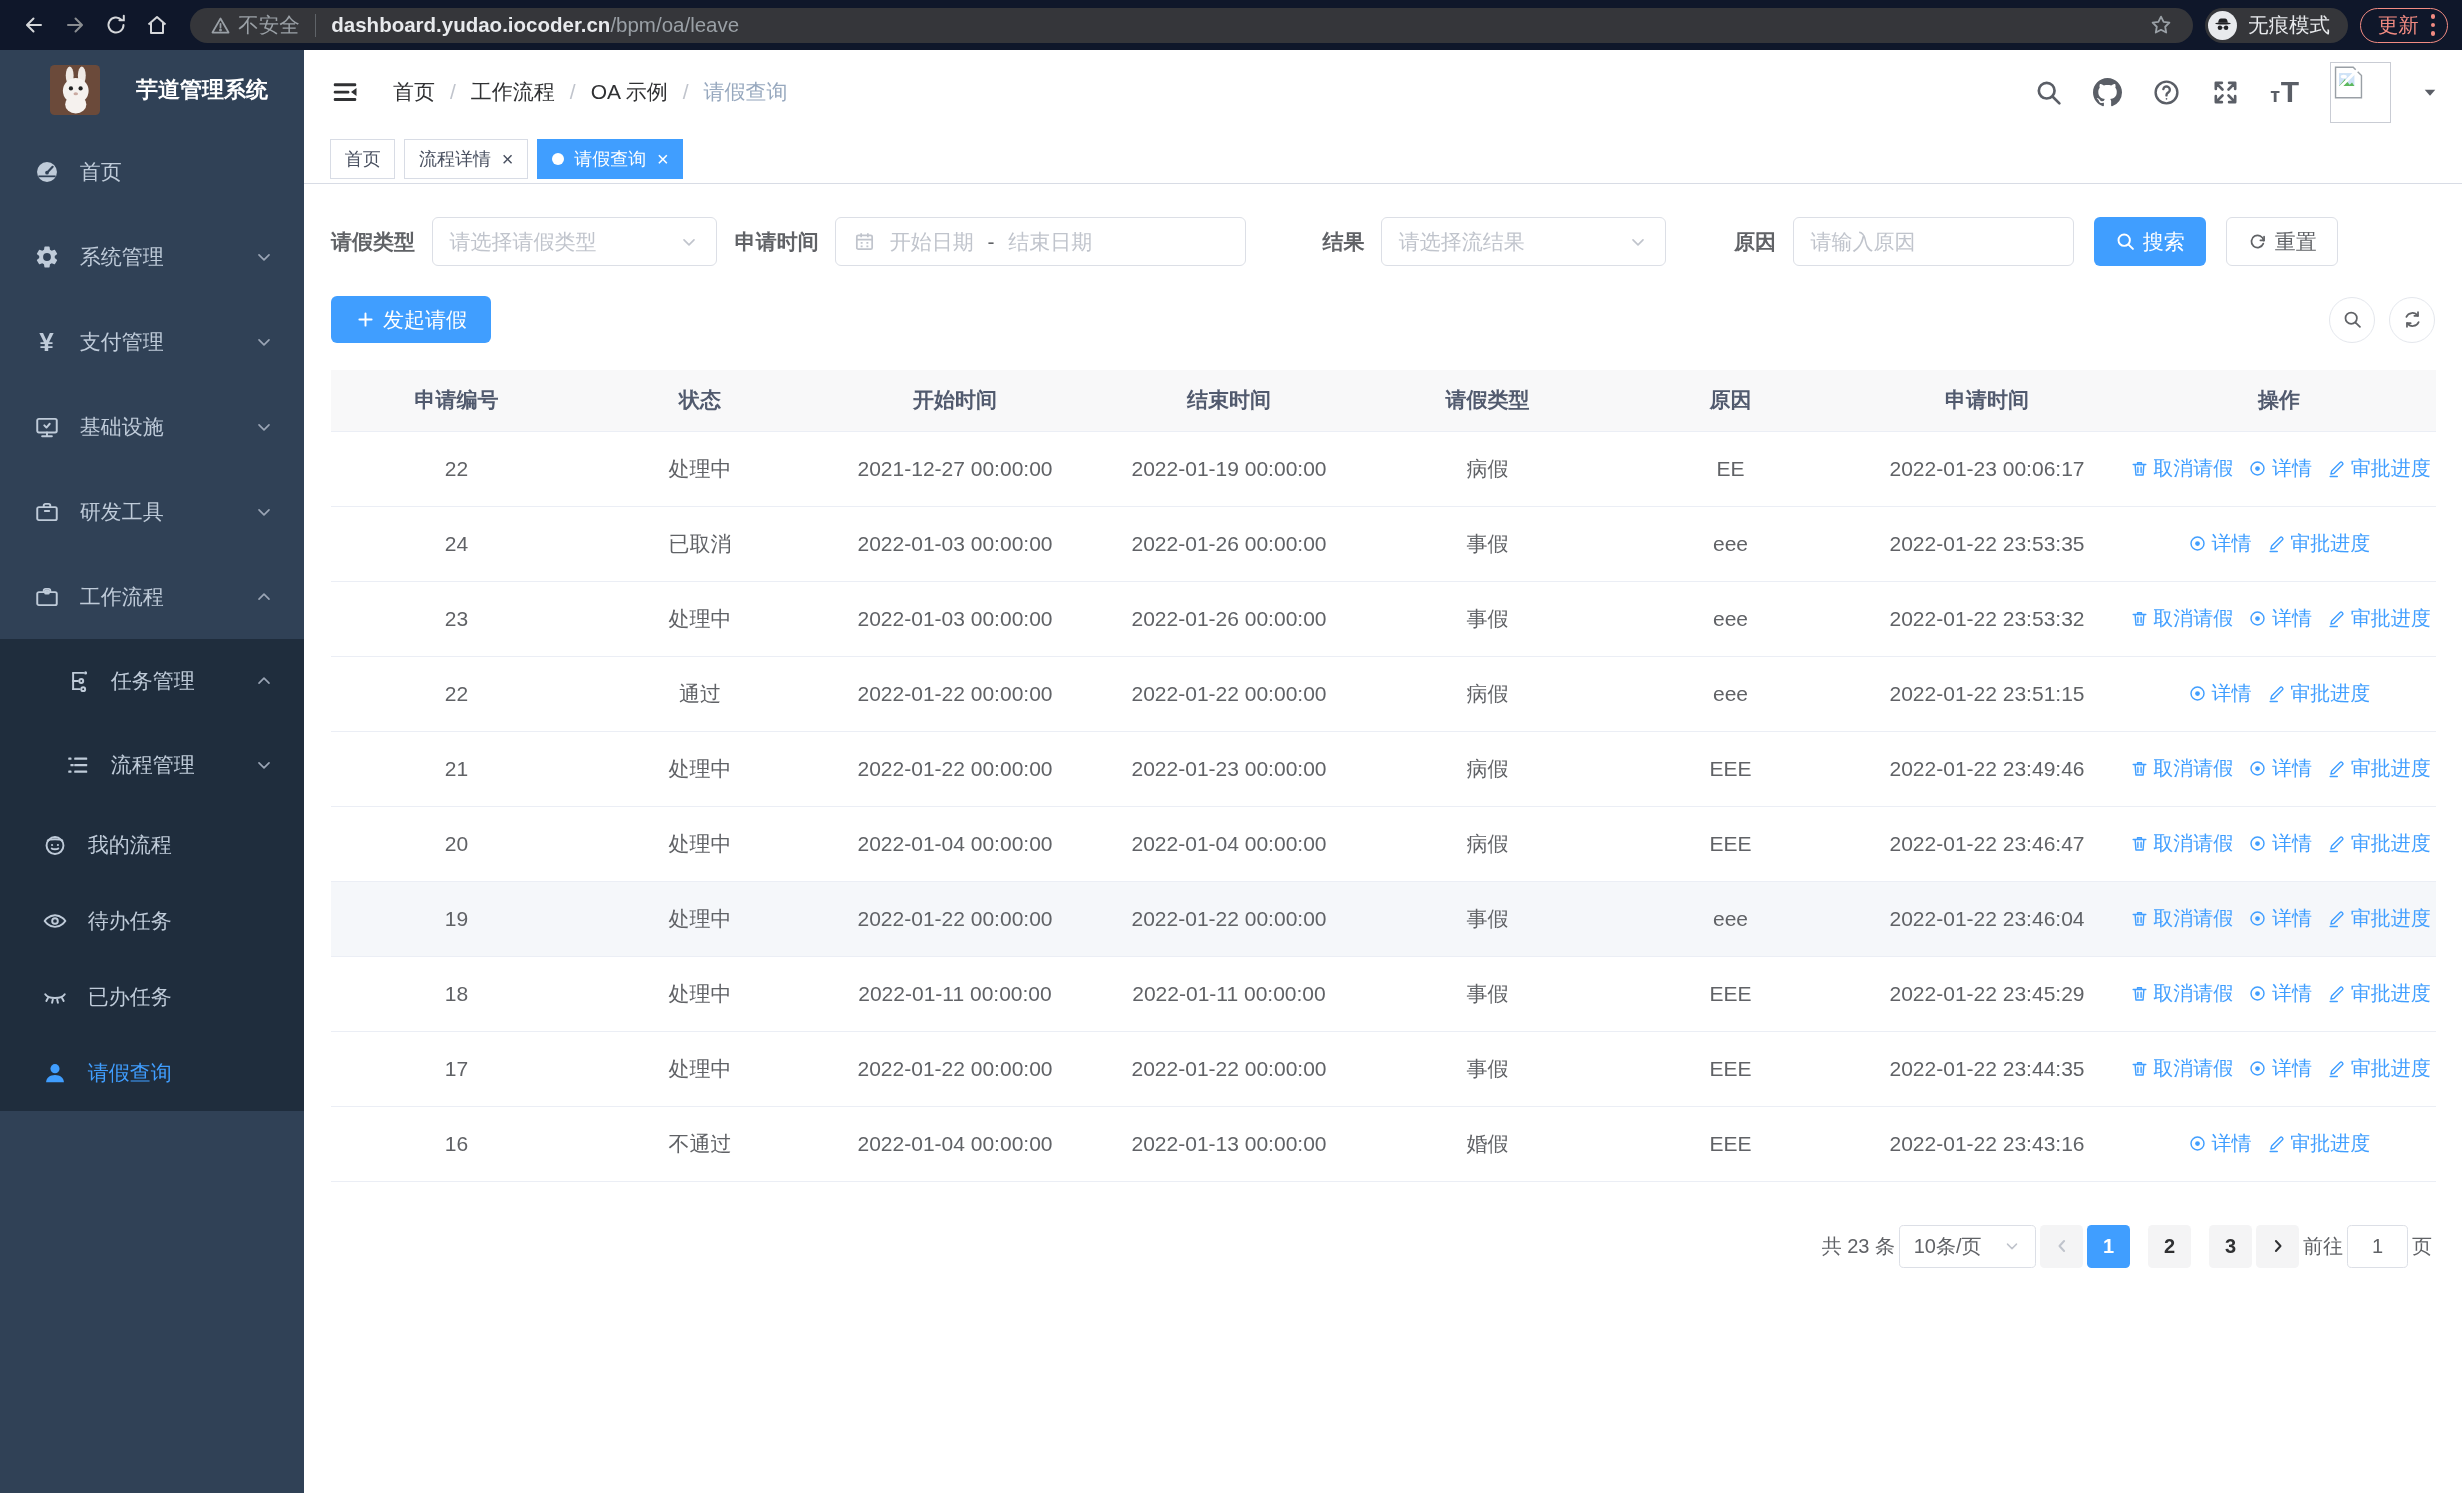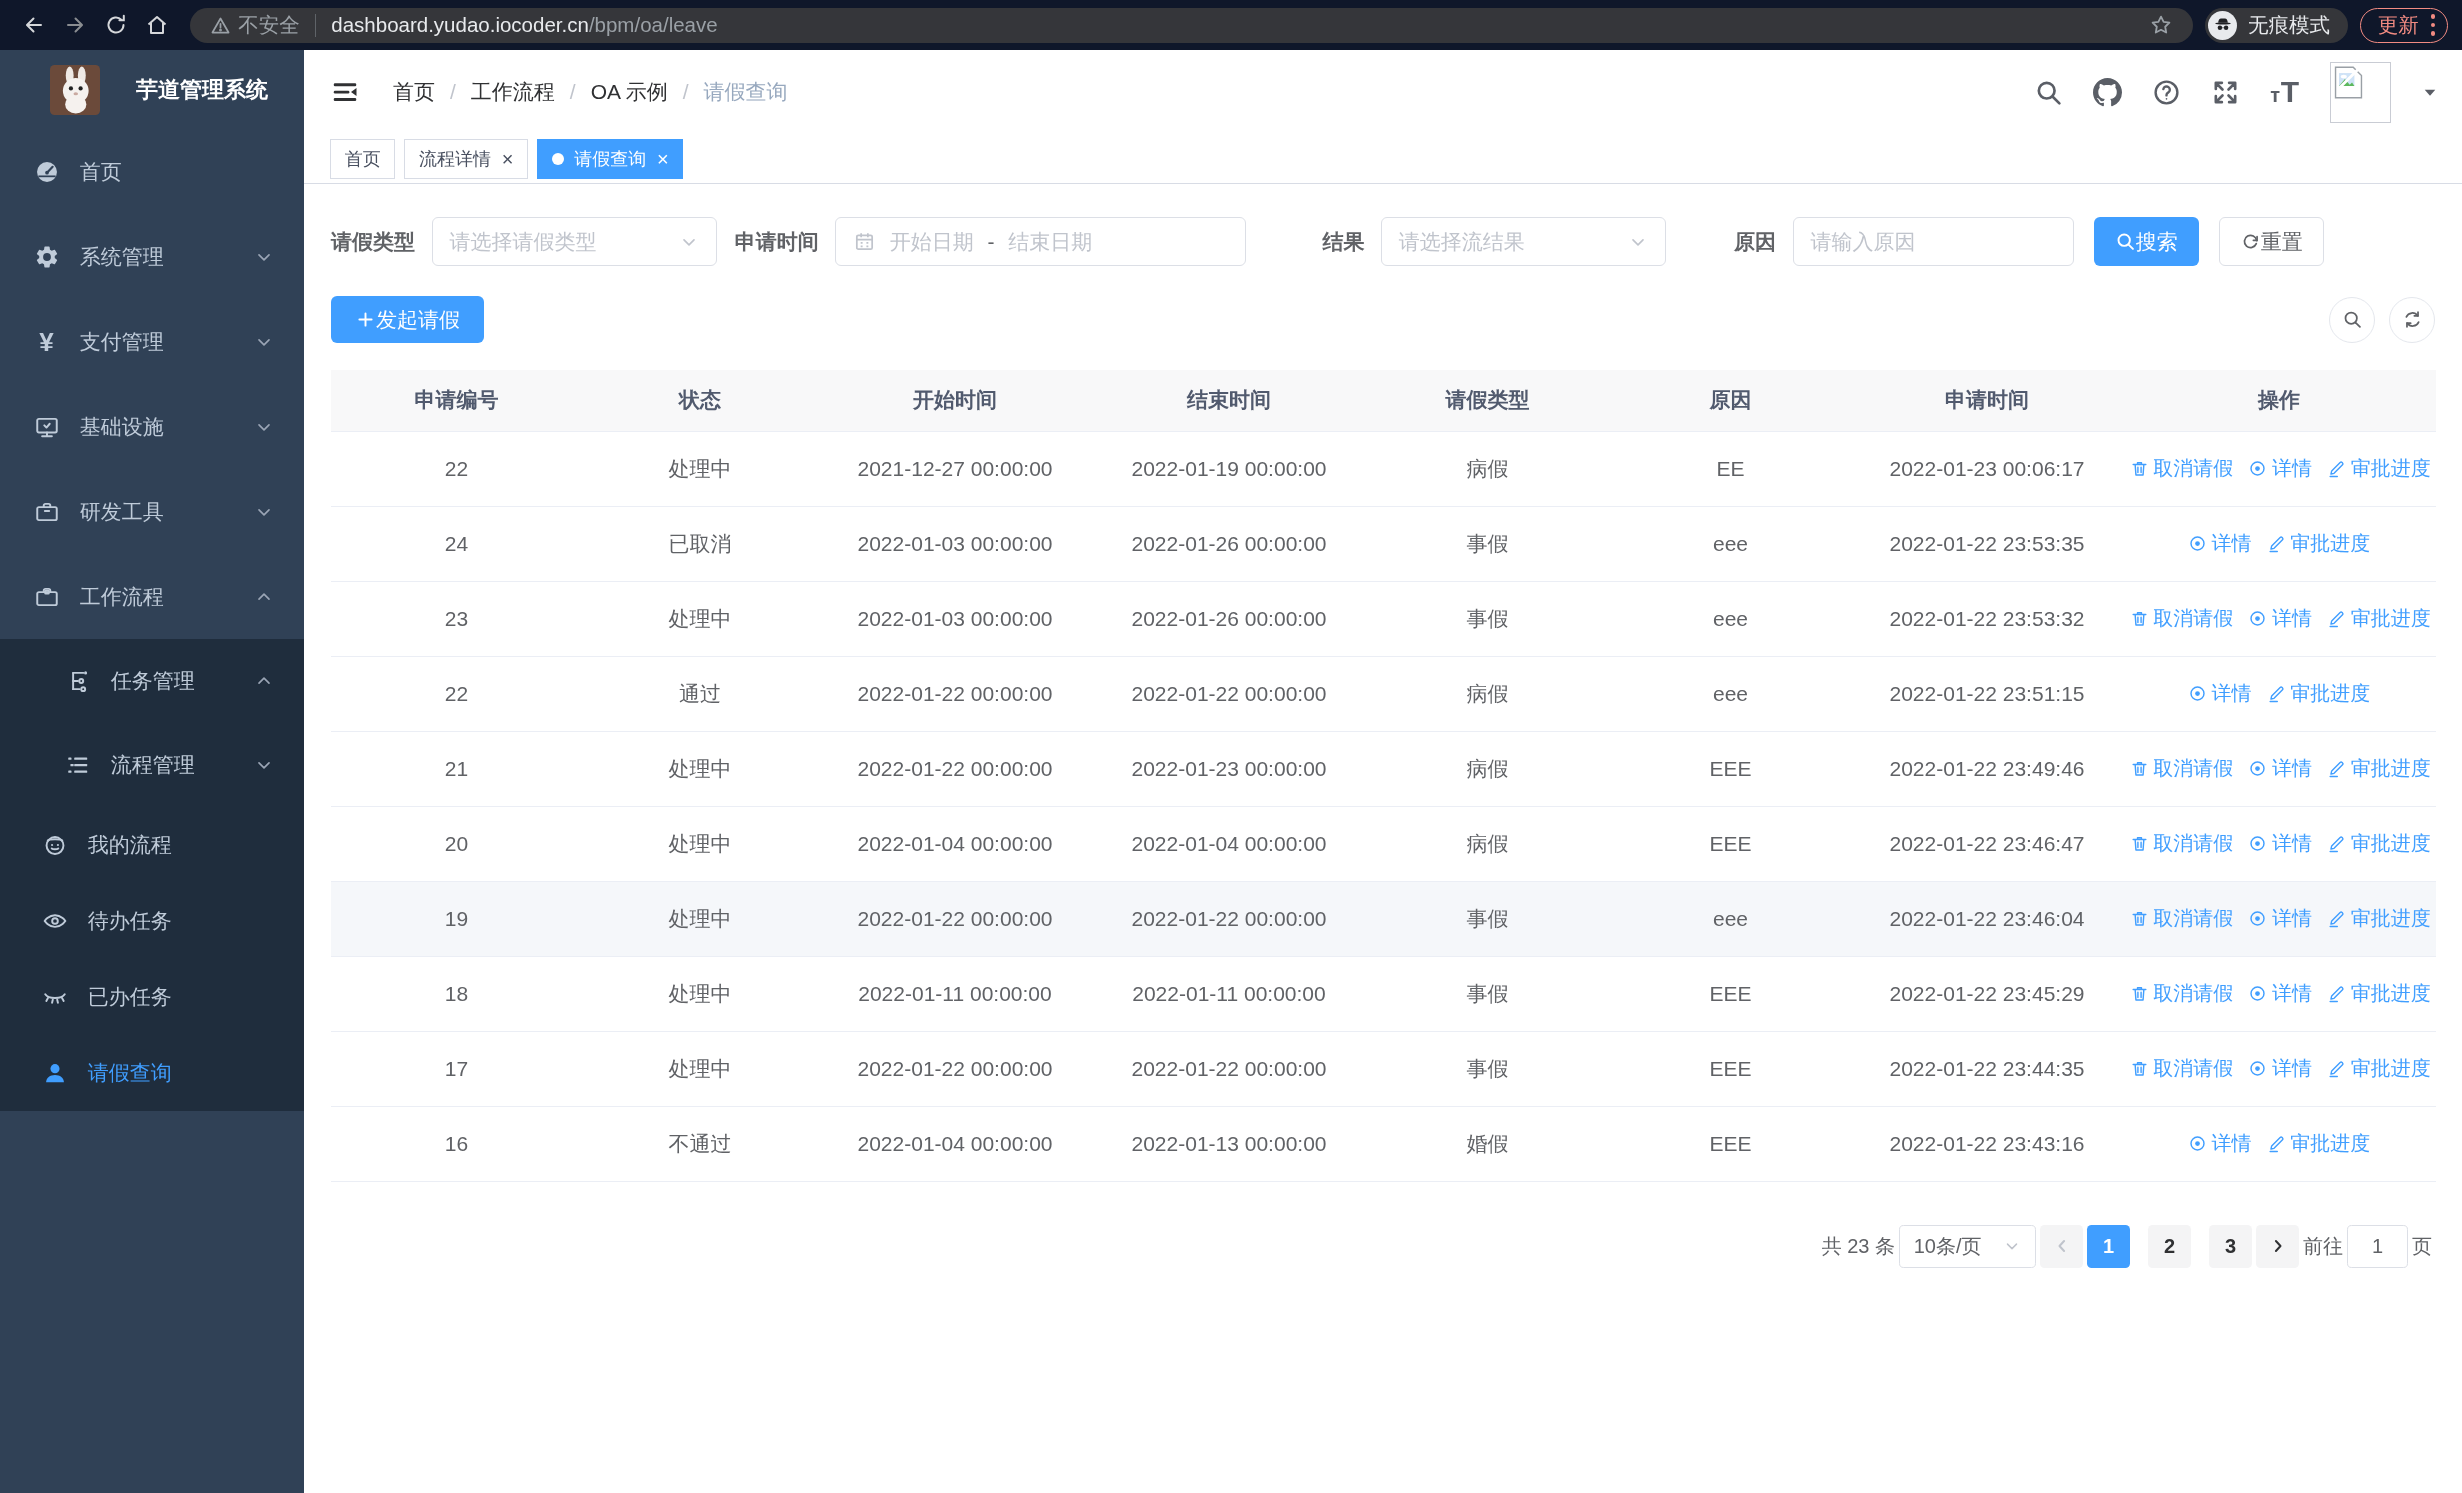--- a/index.html
+++ b/index.html
@@ -8,21 +8,21 @@
   svg { display:block; }
 
   
   .browser { height:50px; background:#0f172a; display:flex; align-items:center; padding:0 13.7px; }
   .nav-btn { width:41px; height:41px; display:flex; align-items:center; justify-content:center; border-radius:50%; cursor:pointer; }
   .nav-btn svg { width:24px; height:24px; }
   .url-pill { flex:1; height:35px; background:#35363a; border-radius:17.5px; margin:0 12px;
     display:flex; align-items:center; padding:0 20px; font-size:20.5px; color:#9aa0a6; }
   .url-pill .warn svg { width:21px; height:21px; margin-right:7.6px; }
   .url-sep { width:1.5px; height:23px; background:#5f6368; margin:0 15px; }
-  .url-host { color:#e8eaed; }
+  .url-host { color:#e8eaed;font-weight:bold; }
   .url-path { color:#9aa0a6; }
   .star { margin-left:auto; }
   .star svg { width:24px; height:24px; }
   .incog { height:35px; background:#35363a; border-radius:17.5px; display:flex; align-items:center;
     gap:10.6px; padding:0 18px 0 3.8px; color:#e8eaed; font-size:20.5px; margin-right:12px; white-space:nowrap; }
   .incog-circle { width:29px; height:29px; border-radius:50%; background:#e8eaed; display:flex; align-items:center; justify-content:center; }
   .incog-circle svg { width:20px; height:20px; }
   .update-btn { height:35px; border:1.5px solid #f28b82; border-radius:17.5px; display:flex; align-items:center;
     gap:12px; padding:0 12px 0 16.7px; color:#f28b82; font-size:20.5px; cursor:pointer; white-space:nowrap; }
   .dots { display:flex; flex-direction:column; gap:3.8px; }
@@ -81,21 +81,21 @@
   .ctrl .chev { margin-left:auto; color:#c0c4cc; }
   .ctrl .chev svg { width:20px; height:20px; }
   .sel1 { width:285px; margin-right:18px; }
   .daterange { width:411px; margin-right:76px; gap:13.7px; }
   .daterange .cal svg { width:23px; height:23px; }
   .daterange .dash { color:#606266; }
   .sel2 { width:285px; margin-right:68px; }
   .reason-input { width:281px; margin-right:20px; font-size:21px; color:#606266; }
   .reason-input input { border:none; outline:none; width:100%; font-size:21px; font-family:inherit; color:#606266; }
   .reason-input input::placeholder { color:#c0c4cc; }
-  .btn { height:49px; border-radius:6px; display:flex; align-items:center; gap:0; padding:0 20px;
+  .btn { height:49px; border-radius:6px; display:flex; align-items:center; gap:7px; padding:0 20px;
     font-size:21px; cursor:pointer; border:1.5px solid transparent; white-space:nowrap; }
   .btn svg { width:21px; height:21px; }
   .btn-primary { background:#409eff; color:#fff; }
   .btn-plain { background:#fff; border-color:#dcdfe6; color:#606266; }
   .search-btn { margin-right:20px; }
 
   .toolbar { display:flex; align-items:center; margin-top:30px; }
   .create-btn { height:47px; padding:0 23px; }
   .right-tools { margin-left:auto; display:flex; gap:13.7px; }
   .circle-btn { width:46px; height:46px; border-radius:50%; border:1.5px solid #e4e7ed; background:#fff;

